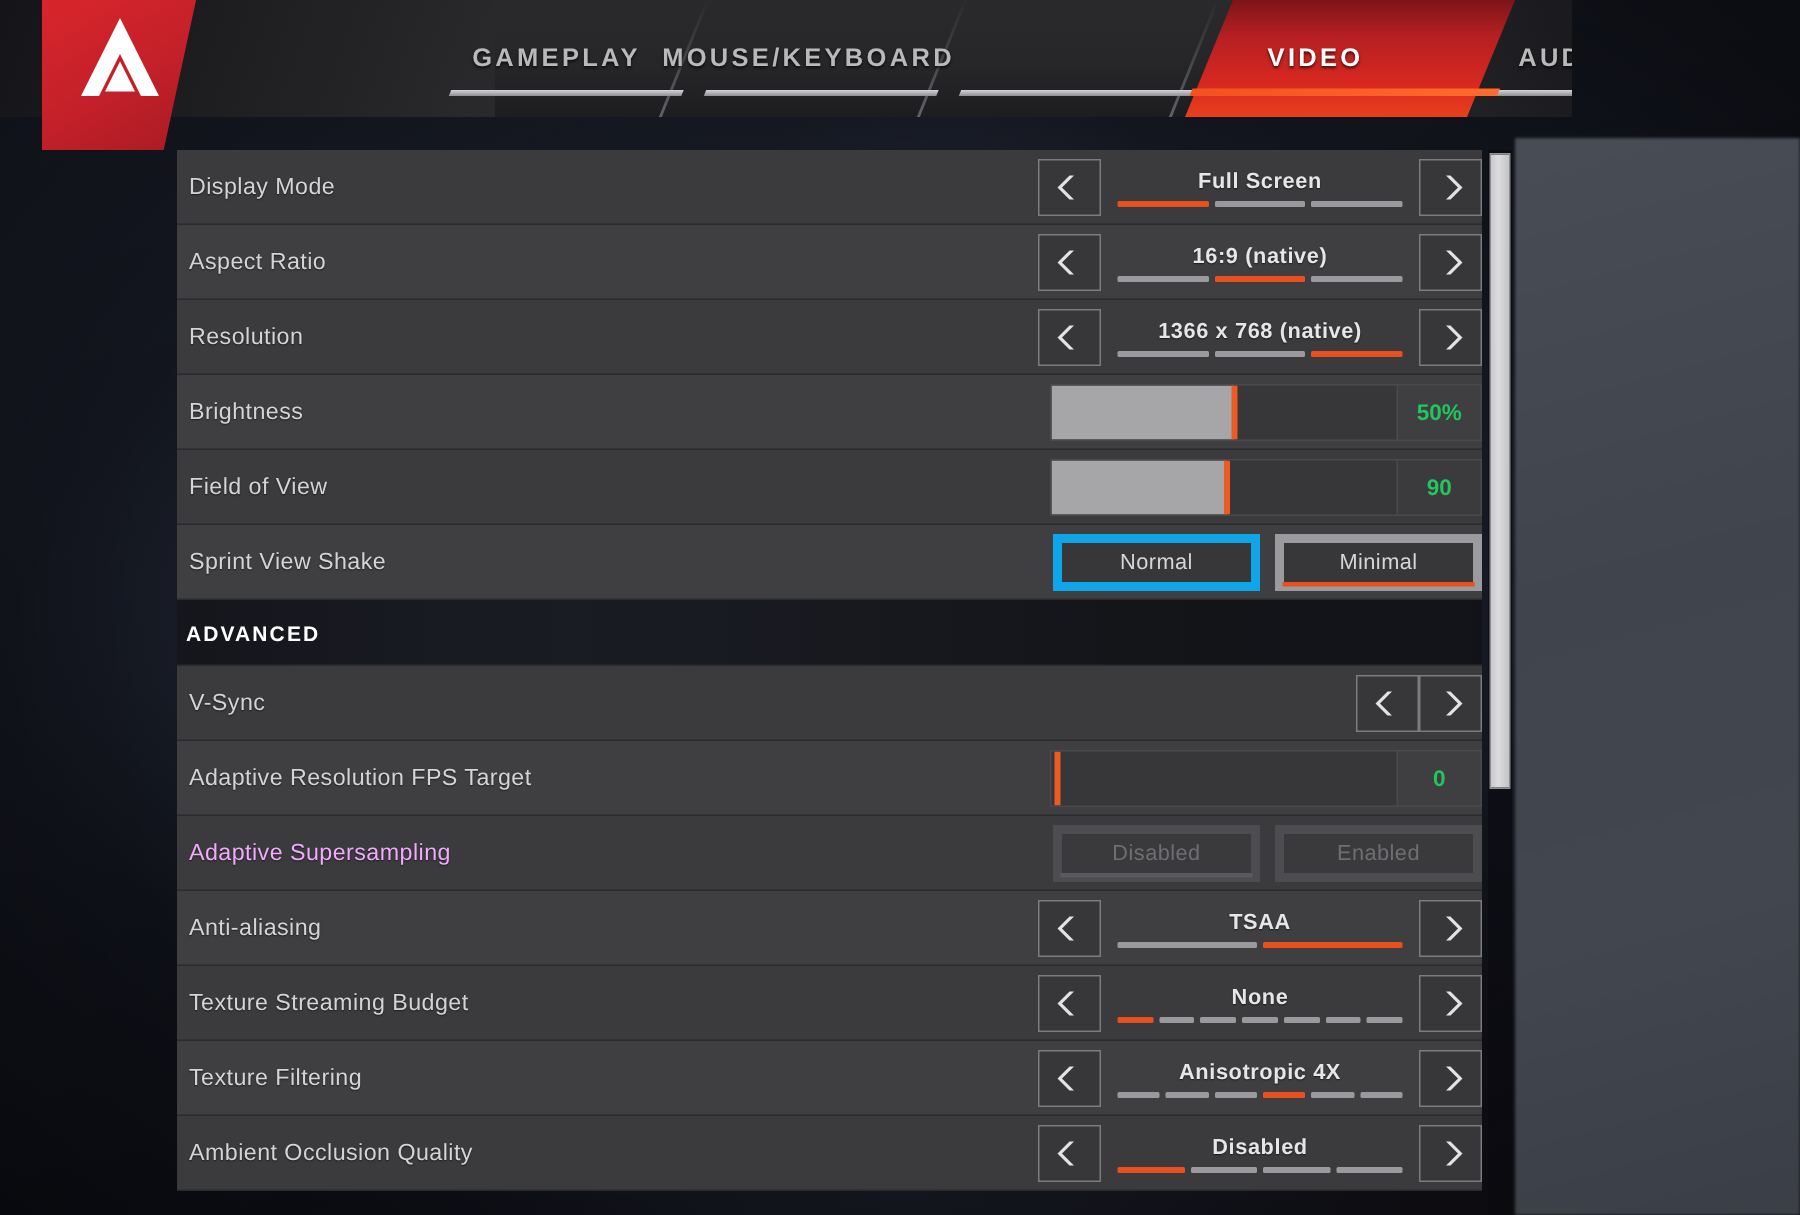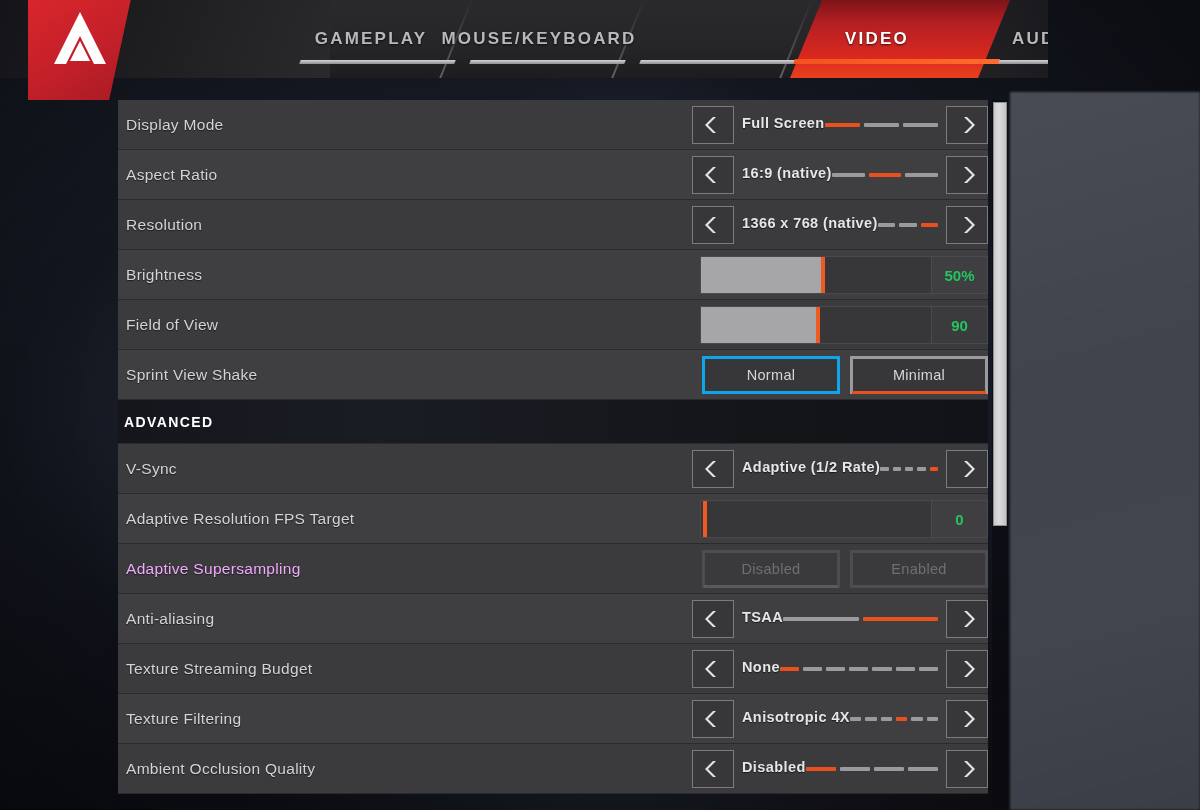--- a/index.html
+++ b/index.html
@@ -154,21 +154,21 @@
     background: #37373a;
     display: flex; align-items: center; justify-content: center;
     cursor: pointer;
     flex-shrink: 0;
   }
   .arrow-btn svg { display: block; }
   .stepper-mid {
     width: 196px; height: 42px;
     margin: 0 8px;
     position: relative;
-    display: flex; align-items: center; justify-content: center;
+    display: flex; flex-direction: column; align-items: center; justify-content: center;
   }
   .stepper-value {
     color: #e6e6e8;
     font-size: 14.5px;
     font-weight: bold;
     letter-spacing: 0.4px;
     text-shadow: 0 1px 1px rgba(0,0,0,0.6);
     margin-bottom: 5px;
     white-space: nowrap;
   }
@@ -210,21 +210,21 @@
     font-weight: bold;
   }
 
   
   .toggle-wrap {
     position: absolute; right: 0; top: 0; height: 50px;
     display: flex; align-items: center; gap: 0px;
   }
   .toggle-btn {
     width: 138px; height: 38px;
-    border: 3px solid #0ea5e9;
+    border: 6px solid #0ea5e9;
     background: #37373a;
     display: flex; align-items: center; justify-content: center;
     color: #d6d6d8;
     font-size: 14.5px;
     letter-spacing: 0.3px;
     cursor: pointer;
     position: relative;
     margin-left: 10px;
   }
   .toggle-btn.selected { border-color: #9b9b9f; }
@@ -413,30 +413,20 @@
       <span>ADVANCED</span>
     </div>
     <div class="row">
       <div class="row-label">V-Sync</div>
       <div class="stepper">
         <div class="arrow-btn">
           <svg width="22" height="22" viewBox="0 0 22 22" aria-hidden="true">
             <path d="M14 3 L6 11 L14 19 L11 19 L3 11 L11 3 Z" fill="#e3e3e5"></path>
           </svg>
         </div>
-        <div class="stepper-mid">
-          <div class="stepper-value">Adaptive (1/2 Rate)</div>
-          <div class="segments">
-            <div class="segment"></div>
-            <div class="segment"></div>
-            <div class="segment"></div>
-            <div class="segment"></div>
-            <div class="segment on"></div>
-          </div>
-        </div>
         <div class="arrow-btn">
           <svg width="22" height="22" viewBox="0 0 22 22" aria-hidden="true">
             <path d="M8 3 L16 11 L8 19 L11 19 L19 11 L11 3 Z" fill="#e3e3e5"></path>
           </svg>
         </div>
       </div>
     </div>
     <div class="row alt">
       <div class="row-label">Adaptive Resolution FPS Target</div>
       <div class="slider-wrap">

